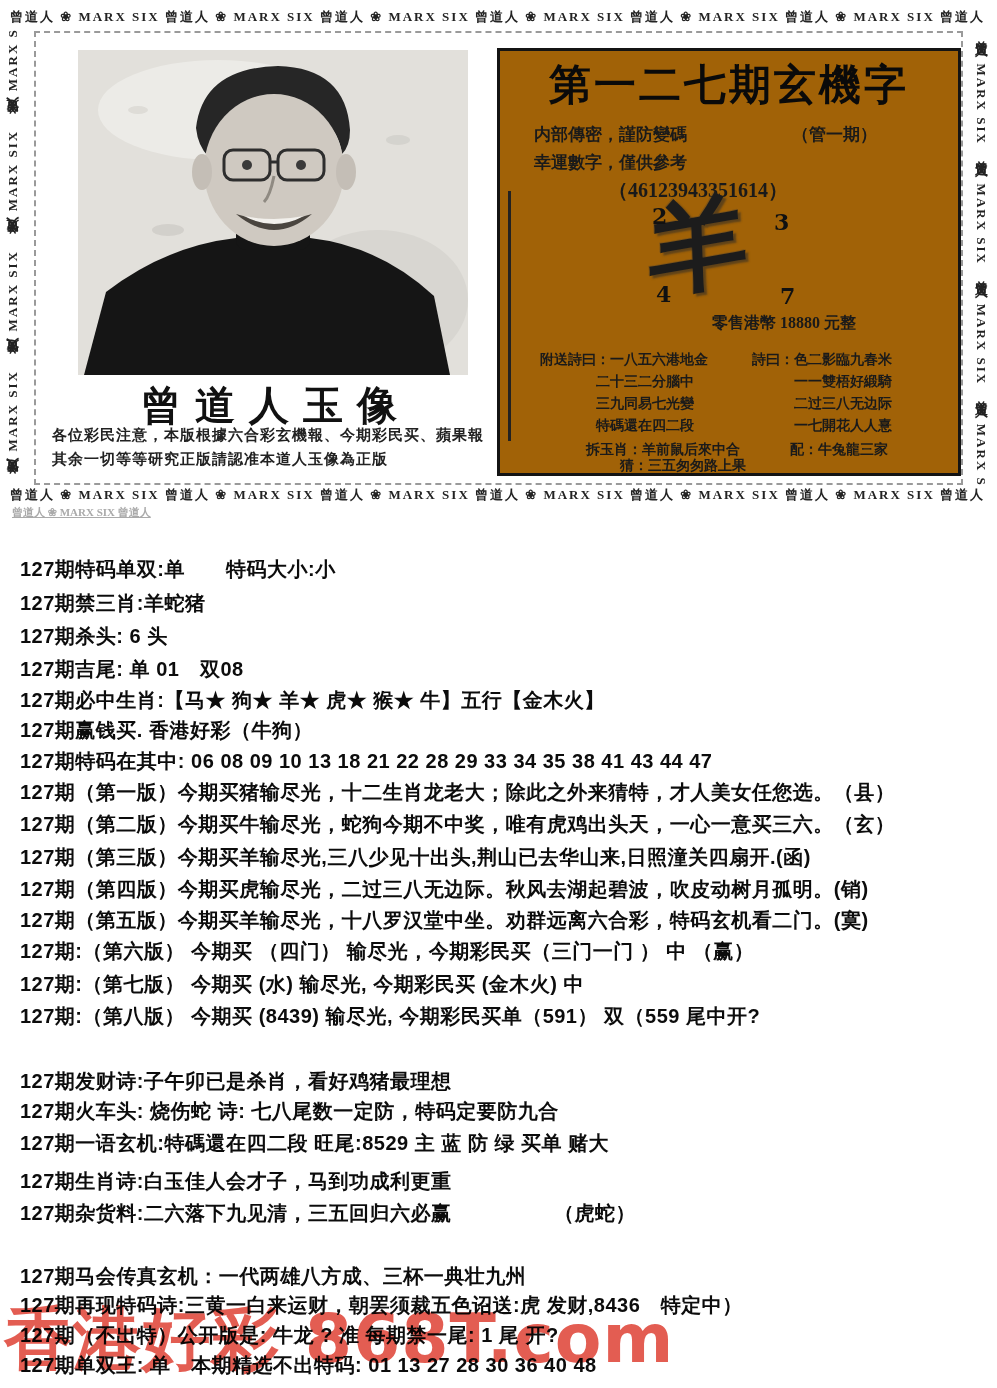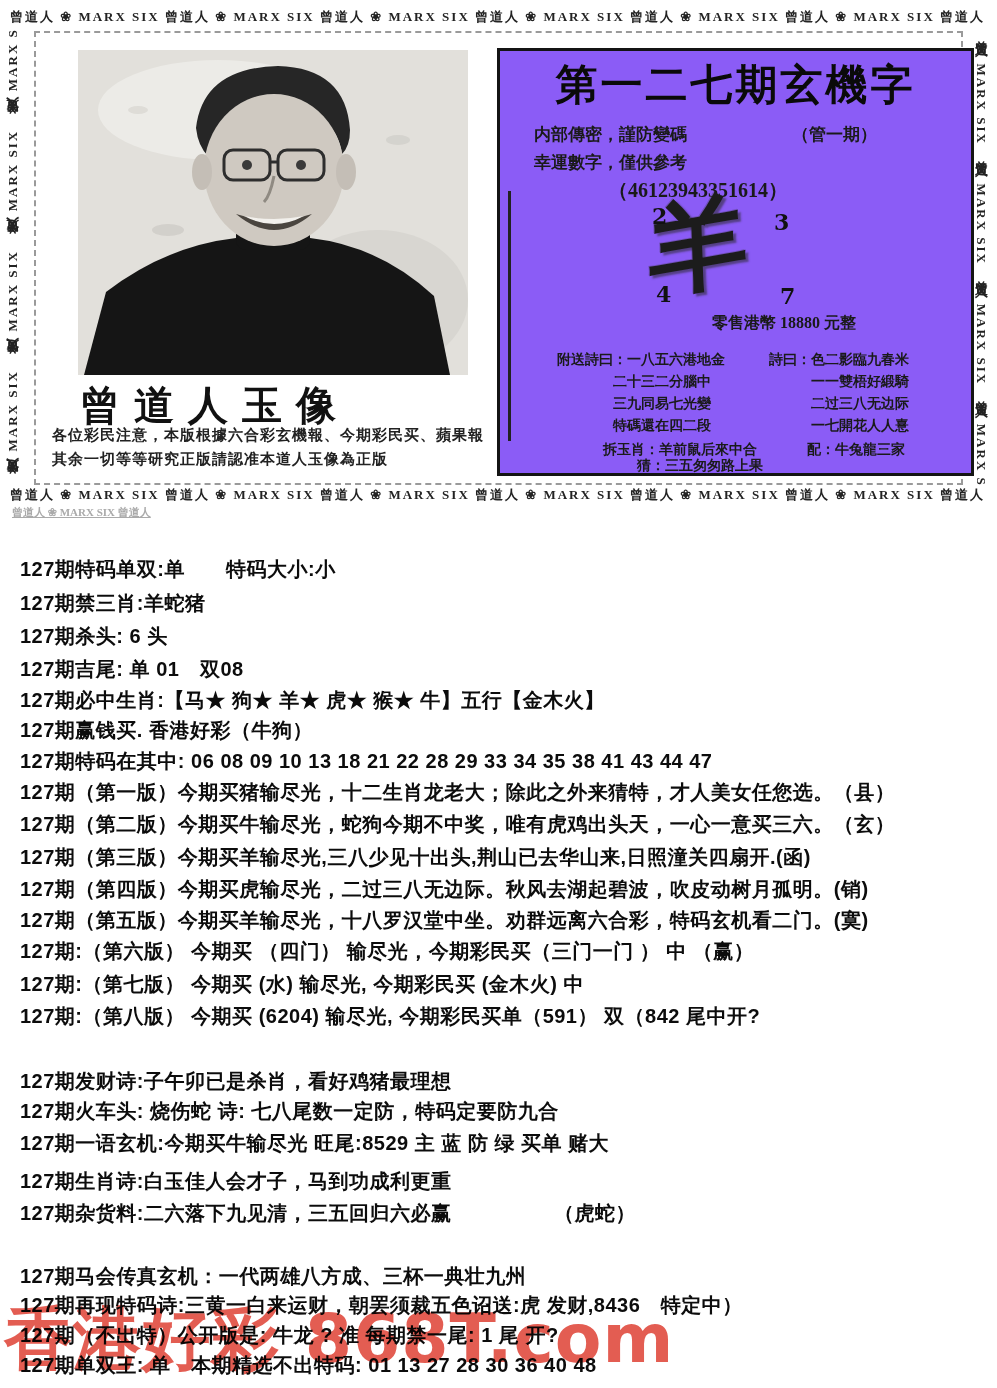--- a/index.html
+++ b/index.html
@@ -14,38 +14,38 @@
   #band-left{left:4px;top:30px;height:455px;transform:rotate(180deg);}
   #band-right{left:968px;top:30px;height:455px;}
   #inner-frame{position:absolute;left:34px;top:31px;width:925px;height:450px;
                border:2px dashed #9a9a9a;}
   #faint-row{position:absolute;left:12px;top:505px;width:400px;font:600 11px "Liberation Serif",serif;
              color:#aaa;filter:blur(.6px);white-space:nowrap;overflow:hidden;text-decoration:underline;}
 
   
   #photo{position:absolute;left:78px;top:50px;width:390px;height:325px;
          background:linear-gradient(145deg,#e9e7e3,#dcdad5 60%,#e4e2de);}
-  #photo-caption{position:absolute;left:80px;top:378px;width:392px;
+  #photo-caption{position:absolute;left:80px;top:378px;width:392px;text-align:center;
                  font:700 40px "Liberation Serif",serif;letter-spacing:14px;color:#111;}
   .notice{position:absolute;left:52px;width:440px;font:600 15px "Liberation Serif",serif;
           color:#222;letter-spacing:1px;white-space:nowrap;}
 
   
   #mystic-box{position:absolute;left:497px;top:48px;width:458px;height:422px;
-              border:3px solid #141414;background:#8b5cf6;padding-left:13px;}
+              border:3px solid #141414;background:#a16207;}
   #mb-title{position:absolute;left:0;top:6px;width:100%;text-align:center;
             font:700 42px "Liberation Serif",serif;letter-spacing:3px;color:#0a0a0a;}
   #mb-rule{position:absolute;left:8px;top:140px;width:3px;height:250px;background:#222;}
   .mb-line{position:absolute;font:600 17px "Liberation Serif",serif;color:#1a1a1a;white-space:nowrap;}
   #mb-glyph{position:absolute;left:148px;top:128px;font:700 100px "Liberation Serif",serif;
             color:#1c1c1c;transform:rotate(-10deg) skewX(-8deg);
             text-shadow:3px 3px 2px rgba(40,40,40,.55), -1px -1px 0 rgba(60,60,60,.3);}
   .mb-num{position:absolute;font:600 22px "DejaVu Serif",serif;color:#111;}
   .poem{position:absolute;font:600 14px "Liberation Serif",serif;color:#1a1a1a;
-        line-height:22px;white-space:nowrap;margin-left:17px;}
+        line-height:22px;white-space:nowrap;}
 
   
   .bl{position:absolute;left:20px;width:975px;font:700 20px "Liberation Sans",sans-serif;
       color:#0c0c0c;white-space:pre;letter-spacing:0.5px;}
 
   
   #watermark{position:absolute;left:4px;top:1294px;font:800 68px "DejaVu Sans",sans-serif;
              color:#e0463a;opacity:.88;mix-blend-mode:multiply;white-space:nowrap;z-index:5;
              letter-spacing:1px;text-align:right;}
 </style>
@@ -130,24 +130,24 @@
   <div class="bl" style="top:687px">127期必中生肖:【马★ 狗★ 羊★ 虎★ 猴★ 牛】五行【金木火】</div>
   <div class="bl" style="top:717px">127期赢钱买. 香港好彩（牛狗）</div>
   <div class="bl" style="top:748px">127期特码在其中: 06 08 09 10 13 18 21 22 28 29 33 34 35 38 41 43 44 47</div>
   <div class="bl" style="top:779px">127期（第一版）今期买猪输尽光，十二生肖龙老大；除此之外来猜特，才人美女任您选。（县）</div>
   <div class="bl" style="top:811px">127期（第二版）今期买牛输尽光，蛇狗今期不中奖，唯有虎鸡出头天，一心一意买三六。（玄）</div>
   <div class="bl" style="top:844px">127期（第三版）今期买羊输尽光,三八少见十出头,荆山已去华山来,日照潼关四扇开.(函)</div>
   <div class="bl" style="top:876px">127期（第四版）今期买虎输尽光，二过三八无边际。秋风去湖起碧波，吹皮动树月孤明。(销)</div>
   <div class="bl" style="top:907px">127期（第五版）今期买羊输尽光，十八罗汉堂中坐。劝群远离六合彩，特码玄机看二门。(寞)</div>
   <div class="bl" style="top:938px">127期:（第六版） 今期买 （四门） 输尽光，今期彩民买（三门一门 ） 中 （赢）</div>
   <div class="bl" style="top:971px">127期:（第七版） 今期买 (水) 输尽光, 今期彩民买 (金木火) 中</div>
-  <div class="bl" style="top:1003px">127期:（第八版） 今期买 (6204) 输尽光, 今期彩民买单（591） 双（842 尾中开?</div>
+  <div class="bl" style="top:1003px">127期:（第八版） 今期买 (8439) 输尽光, 今期彩民买单（591） 双（559 尾中开?</div>
   <div class="bl" style="top:1068px">127期发财诗:子午卯已是杀肖，看好鸡猪最理想</div>
   <div class="bl" style="top:1098px">127期火车头: 烧伤蛇 诗: 七八尾数一定防，特码定要防九合</div>
-  <div class="bl" style="top:1130px">127期一语玄机:今期买牛输尽光 旺尾:8529 主 蓝 防 绿 买单 赌大</div>
+  <div class="bl" style="top:1130px">127期一语玄机:特碼還在四二段 旺尾:8529 主 蓝 防 绿 买单 赌大</div>
   <div class="bl" style="top:1168px">127期生肖诗:白玉佳人会才子，马到功成利更重</div>
   <div class="bl" style="top:1200px">127期杂货料:二六落下九见清，三五回归六必赢　　　　　（虎蛇）</div>
   <div class="bl" style="top:1263px">127期马会传真玄机：一代两雄八方成、三杯一典壮九州</div>
   <div class="bl" style="top:1292px">127期再现特码诗:三黄一白来运财，朝罢须裁五色诏送:虎 发财,8436　特定中）</div>
   <div class="bl" style="top:1322px">127期（不出特）公开版是: 牛龙 ? 准 每期禁一尾: 1 尾 开?</div>
   <div class="bl" style="top:1352px">127期单双王: 单　本期精选不出特码: 01 13 27 28 30 36 40 48</div>
 
   <div id="watermark">香港好彩 868T.com</div>
 
 </div>

